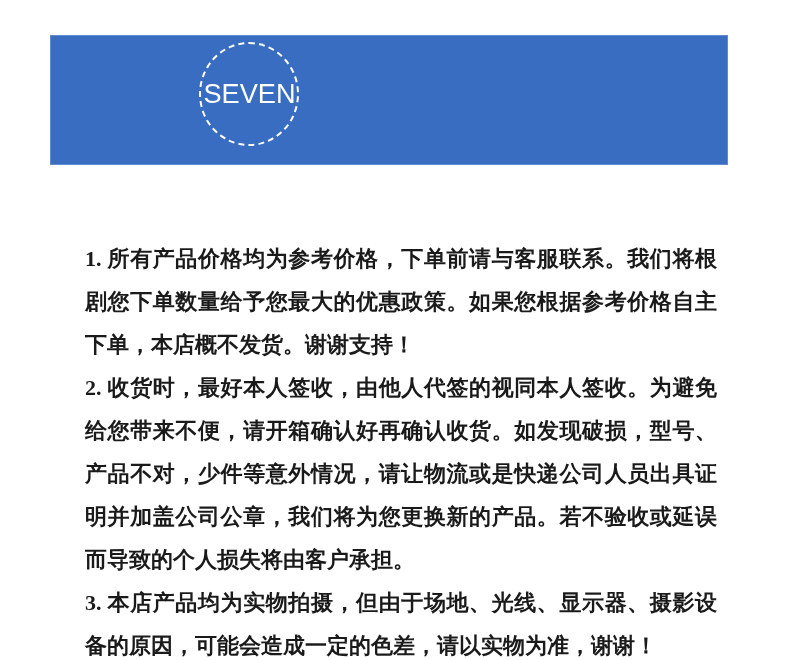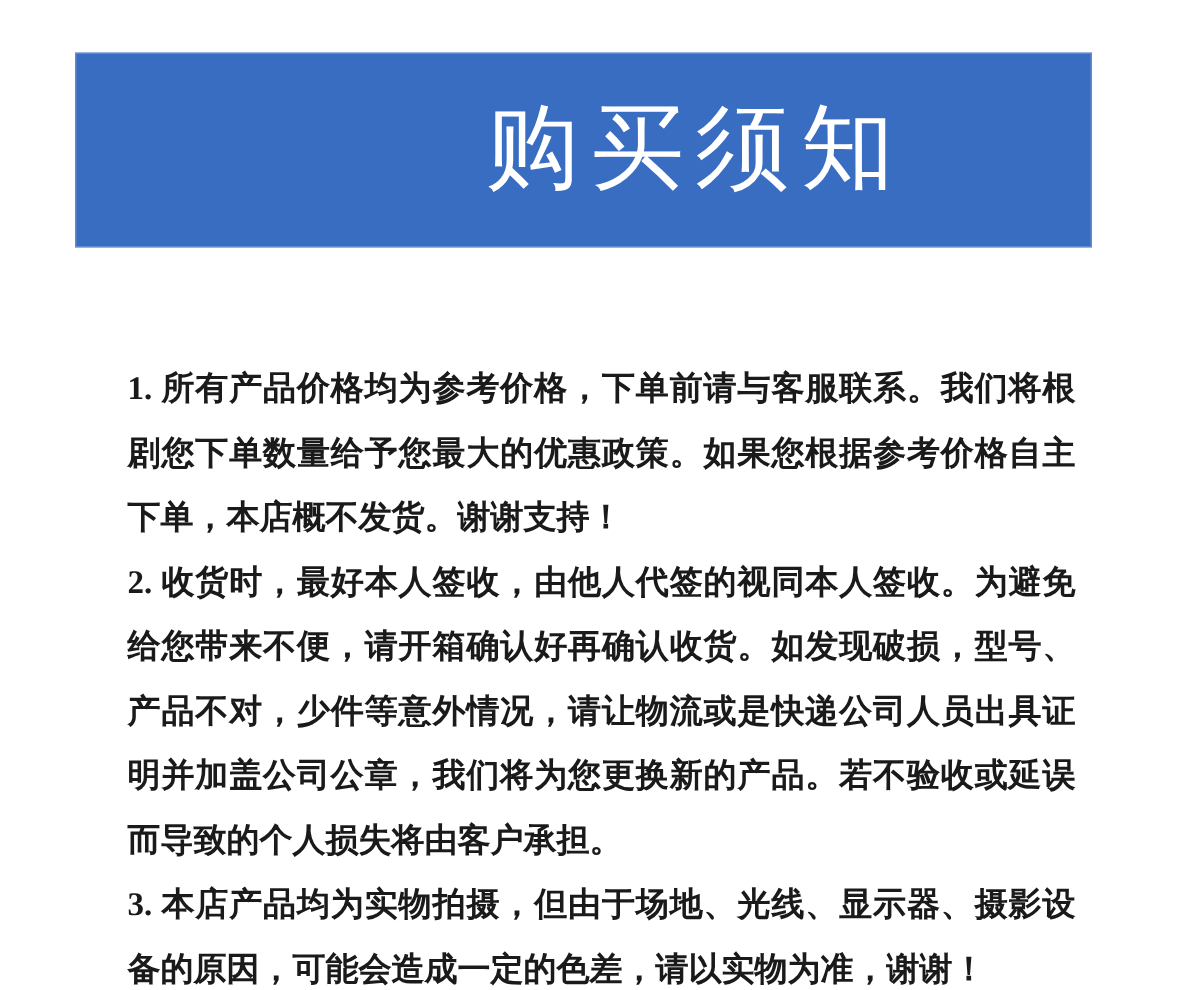--- a/index.html
+++ b/index.html
@@ -74,21 +74,23 @@
     margin: 0;
     padding: 0;
   }
 </style>
 </head>
 <body>
 
 <div class="page">
 
   <div class="banner">
-    <div class="banner-title">购买须知</div>
+    <div class="logo-circle">
+      <span class="logo-text">SEVEN</span>
+    </div>
   </div>
 
   <div class="notice-list">
     <p>1. 所有产品价格均为参考价格，下单前请与客服联系。我们将根剧您下单数量给予您最大的优惠政策。如果您根据参考价格自主下单，本店概不发货。谢谢支持！</p>
     <p>2. 收货时，最好本人签收，由他人代签的视同本人签收。为避免给您带来不便，请开箱确认好再确认收货。如发现破损，型号、产品不对，少件等意外情况，请让物流或是快递公司人员出具证明并加盖公司公章，我们将为您更换新的产品。若不验收或延误而导致的个人损失将由客户承担。</p>
     <p>3. 本店产品均为实物拍摄，但由于场地、光线、显示器、摄影设备的原因，可能会造成一定的色差，请以实物为准，谢谢！</p>
   </div>
 
 </div>
 

